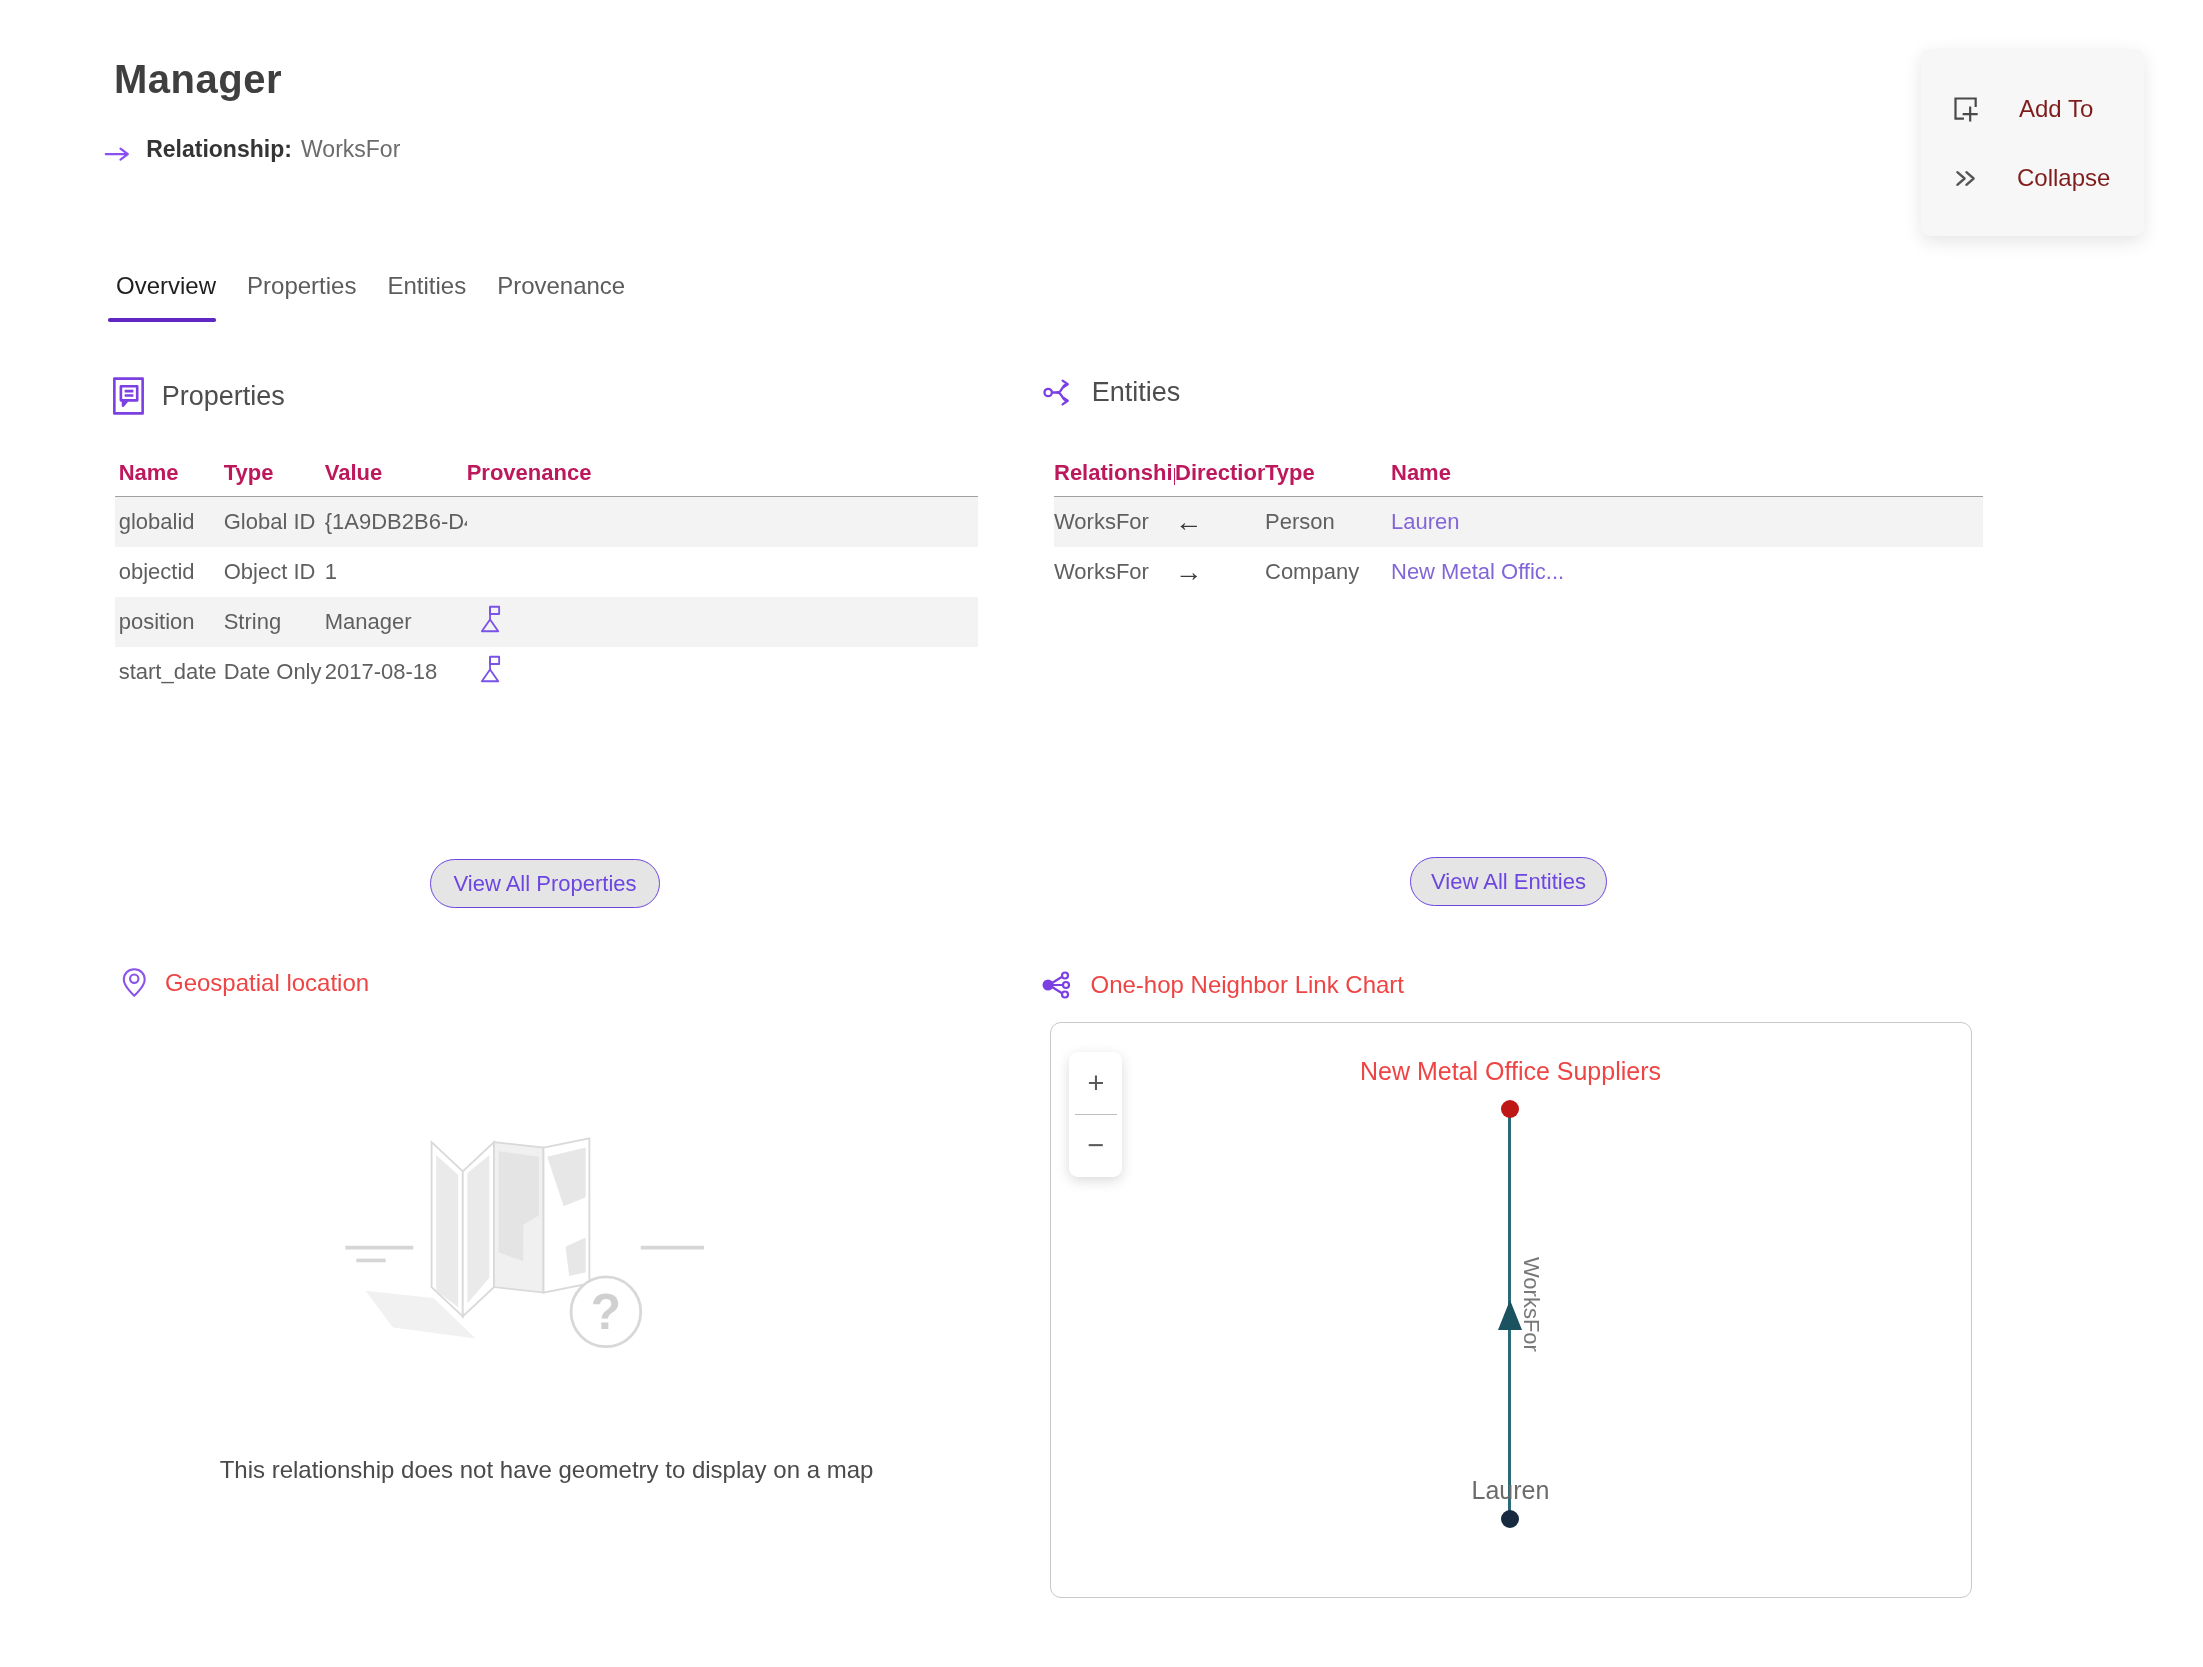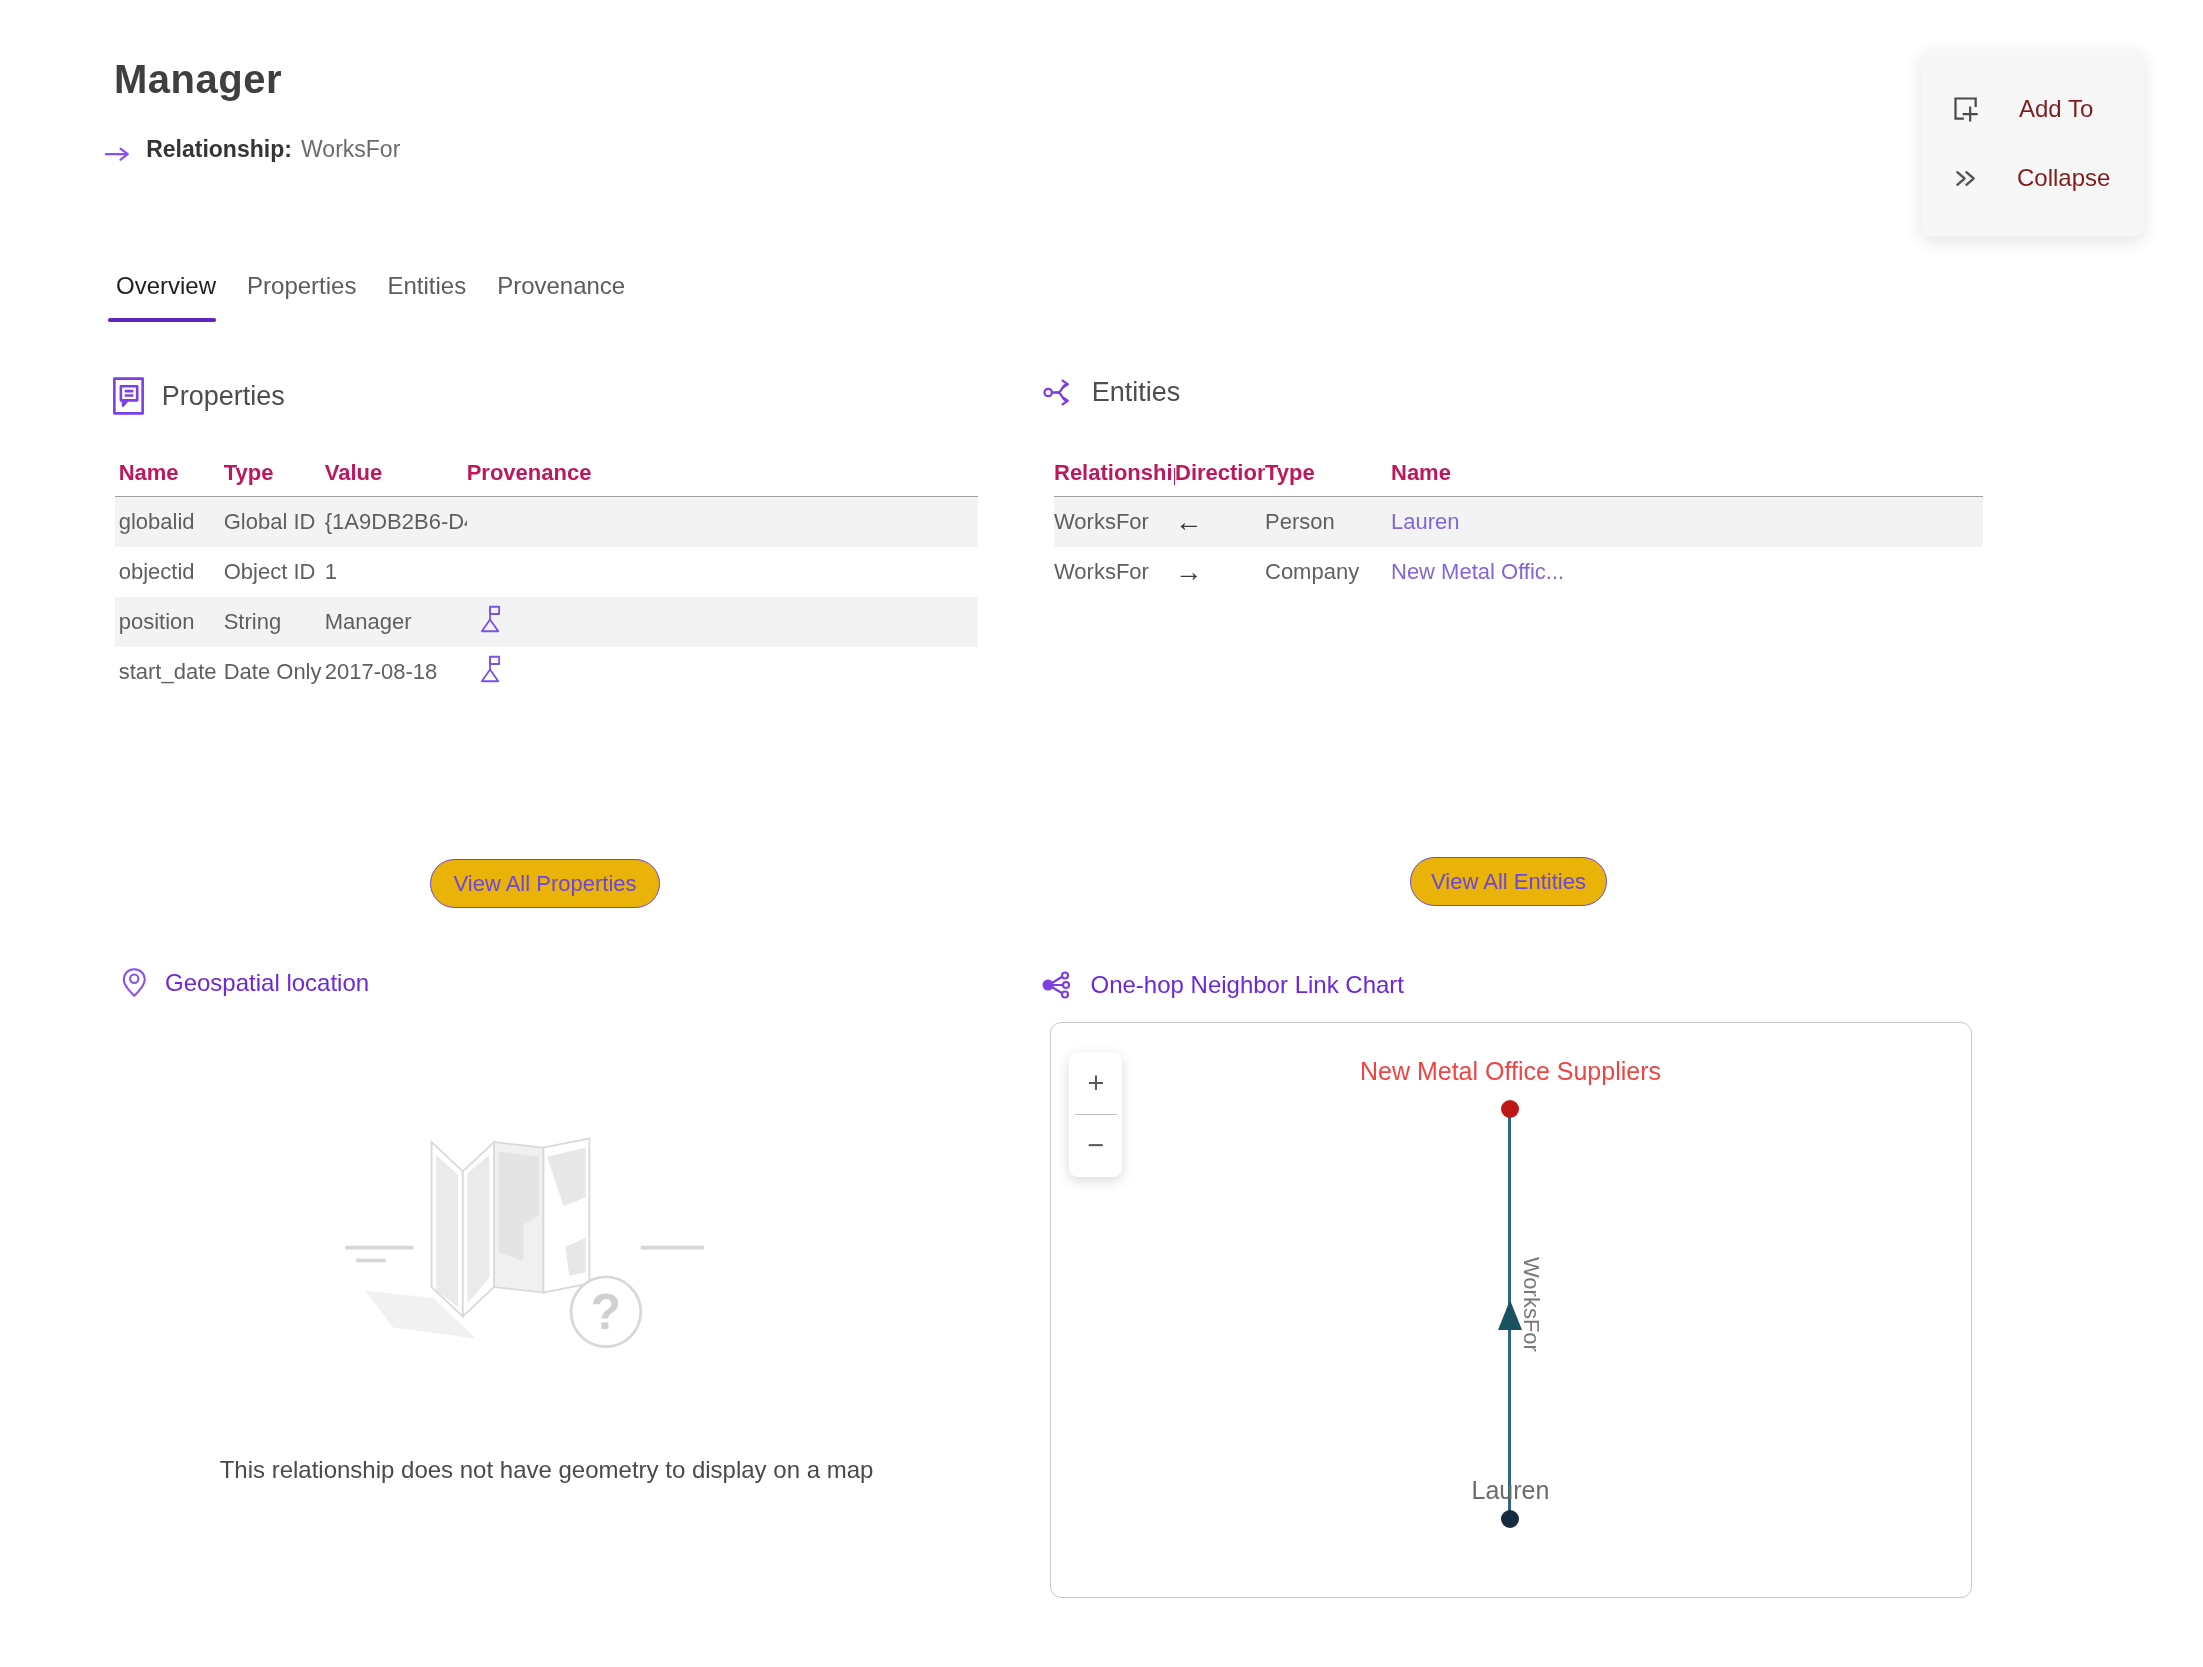--- a/index.html
+++ b/index.html
@@ -24,37 +24,37 @@
   .action-item{display:flex;align-items:center;gap:36px;padding-left:29px;cursor:pointer;color:#7f1d1d;font-size:24px;}
 
   
   .tabs{left:116px;top:272px;display:flex;gap:31px;font-size:24px;color:#5c5c5c;}
   .tab{position:relative;padding-bottom:22px;cursor:pointer;}
   .tab.active{color:#1f1f1f;}
   .tab.active::after{content:"";position:absolute;left:-8.3px;right:0;bottom:0;height:3.7px;background:#6127c4;border-radius:1.8px;}
 
   
   .section-header{display:flex;align-items:center;gap:14.7px;font-size:27px;color:#4d4d4d;}
-  .sub-header{display:flex;align-items:center;gap:16.5px;font-size:24px;color:#6d28d9;}
+  .sub-header{display:flex;align-items:center;gap:16.5px;font-size:24px;color:#ef4444;}
 
   
   .table{box-sizing:border-box;}
   .t-head{display:grid;align-items:center;height:46px;font-weight:bold;font-size:22px;color:#be185d;border-bottom:1.8px solid #a0a0a0;}
   .t-row{display:grid;align-items:center;height:50px;font-size:22px;color:#5f5f5f;}
   .t-row:nth-child(even){background:#f3f3f3;}
   .ptable .t-head,.ptable .t-row{grid-template-columns:105px 101px 142px 1fr;padding-left:3.7px;}
   .etable .t-head,.etable .t-row{grid-template-columns:121px 90px 126px 1fr;}
   .cell{white-space:nowrap;overflow:hidden;}
   .dir-arrow{font-size:27.5px;color:#3a3a3a;}
   .link{color:#8265d8;cursor:pointer;}
   .flag-wrap{margin-left:11px;display:inline-flex;cursor:pointer;}
 
   
   .pill-btn{
-    display:flex;align-items:center;justify-content:center;background:#eab308;border:1.8px solid #6d45e0;
+    display:flex;align-items:center;justify-content:center;background:#e5e5e5;border:1.8px solid #6d45e0;
     color:#6d45e0;border-radius:26px;font-size:22px;cursor:pointer;box-sizing:border-box;
     font-family:inherit;
   }
 
   
   .geo-message{left:115px;top:1456px;width:863px;text-align:center;font-size:24px;color:#4a4a4a;}
 
   
   .chart-box{left:1050px;top:1022px;width:922px;height:576px;border:1.4px solid #c9c9c9;border-radius:11px;box-sizing:border-box;background:#fff;}
   .zoom-card{position:absolute;left:18.4px;top:29px;width:53px;height:125px;background:#fff;border-radius:9.2px;

